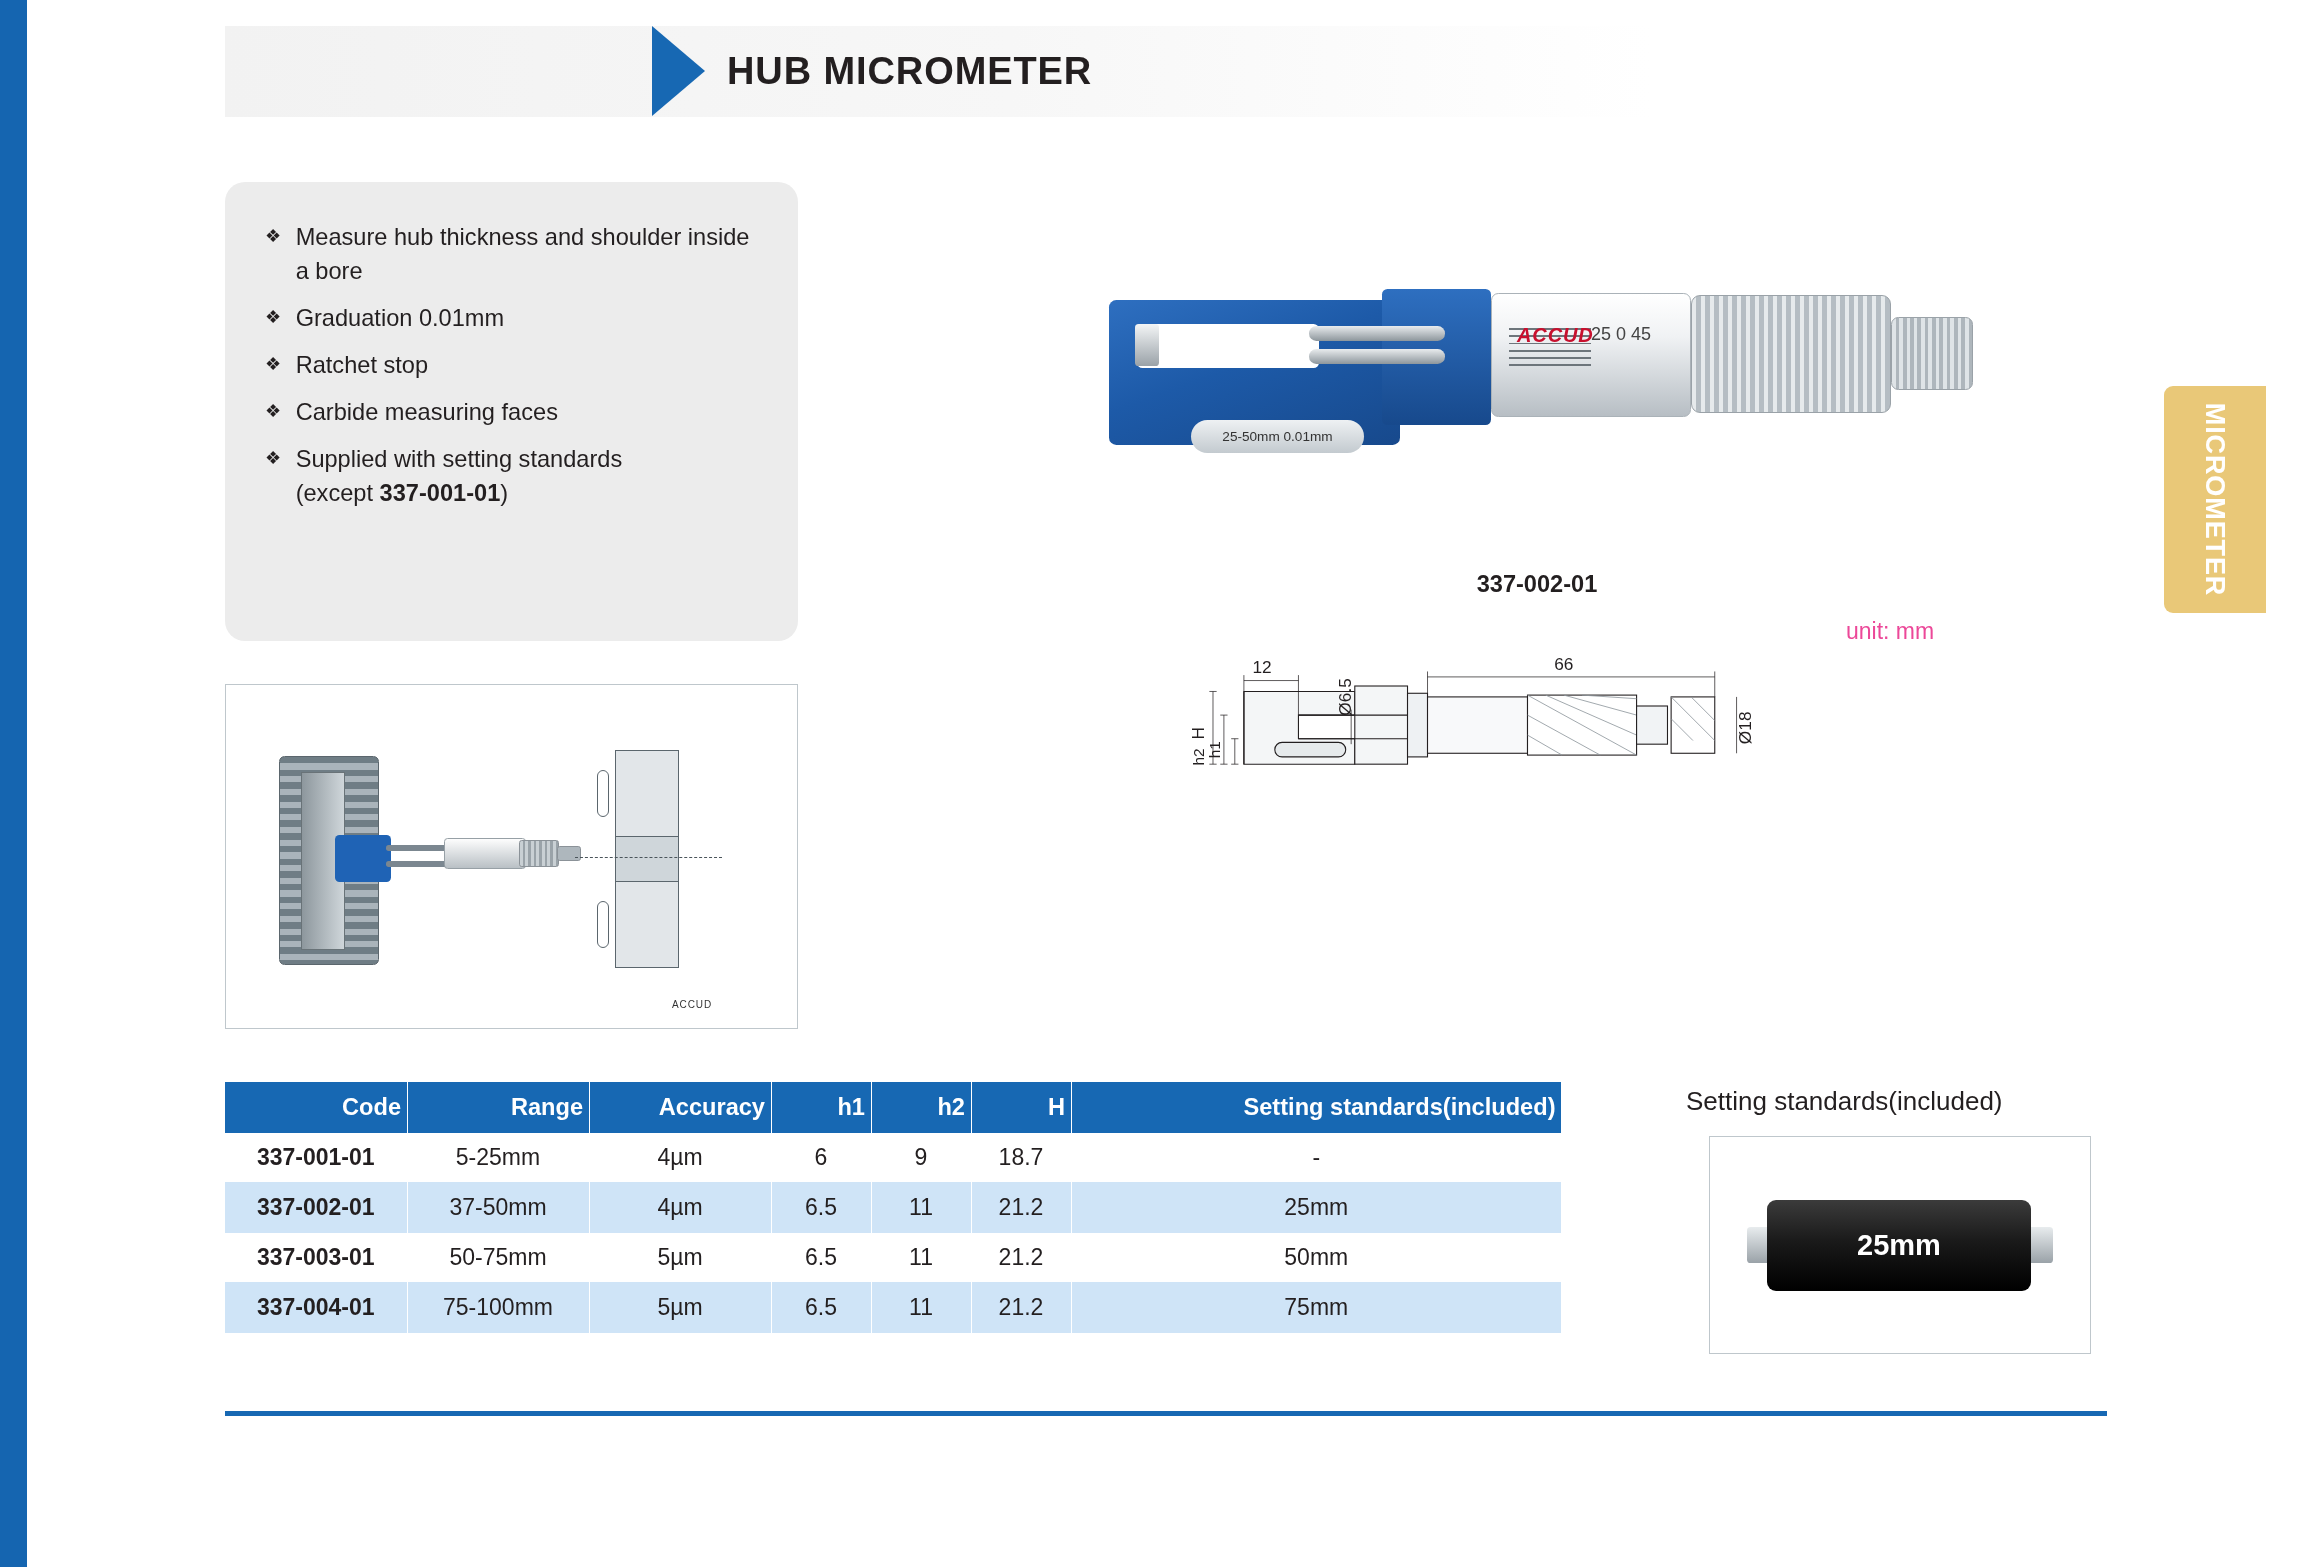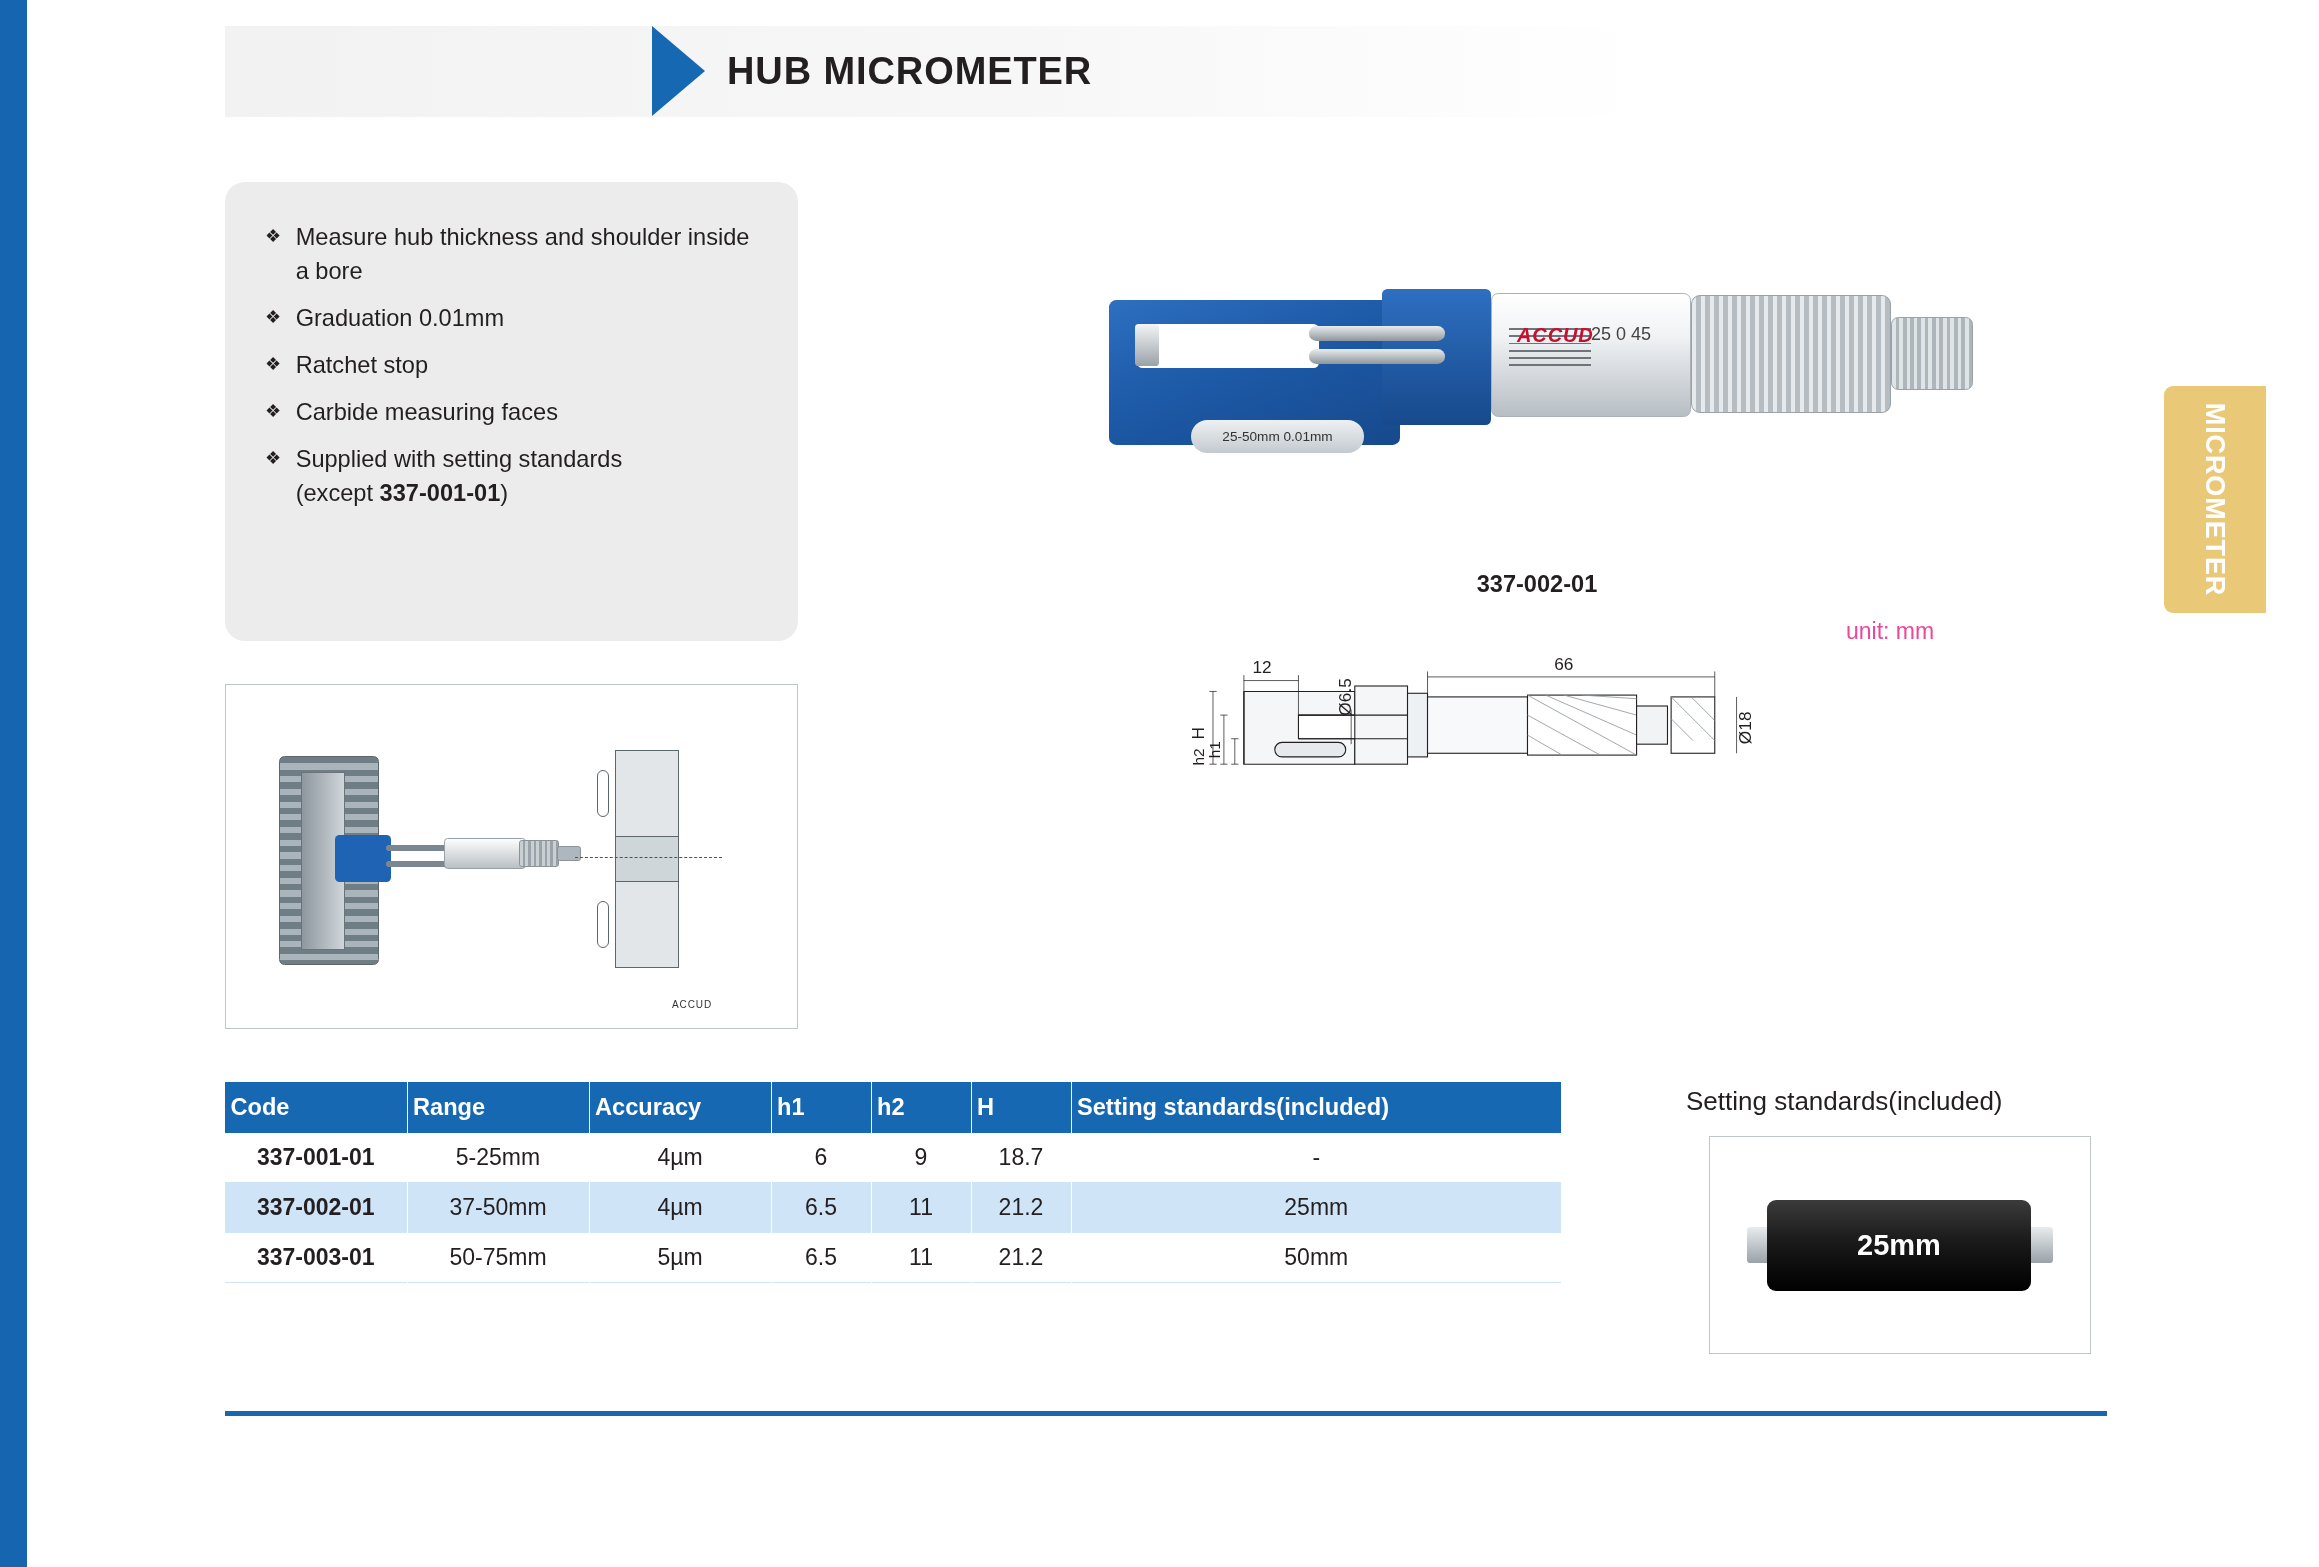--- a/index.html
+++ b/index.html
@@ -212,21 +212,21 @@
   .side-tab span {
     transform: rotate(90deg); white-space: nowrap;
     font-size: 27px; font-weight: bold; color: #ffffff; letter-spacing: 0.9px;
   }
 
   
   .table-wrap { position: absolute; left: 225px; top: 1082px; width: 1336px; }
   table { border-collapse: collapse; width: 100%; }
   thead th {
     background: #1768b3; color: #ffffff; font-size: 23.6px; font-weight: bold;
-    padding: 11.8px 5.5px; border-right: 1.8px solid #ffffff; text-align: left; margin-left: 48px;
+    padding: 11.8px 5.5px; border-right: 1.8px solid #ffffff; text-align: right; margin-left: 48px;
   }
   thead th:last-child { border-right: none; }
   tbody td {
     font-size: 23px; color: #231f20; text-align: center;
     padding: 11px 5.5px; border-right: 1.8px solid #ffffff;
   }
   tbody td:last-child { border-right: none; }
   tbody tr:nth-child(odd) { background: #ffffff; }
   tbody tr:nth-child(even) { background: #cfe4f7; }
   tbody td.code { font-weight: bold; }
@@ -436,20 +436,29 @@
         </tr>
         <tr>
           <td class="code">337-003-01</td>
           <td>50-75mm</td>
           <td>5µm</td>
           <td>6.5</td>
           <td>11</td>
           <td>21.2</td>
           <td>50mm</td>
         </tr>
+        <tr>
+          <td class="code">337-004-01</td>
+          <td>75-100mm</td>
+          <td>5µm</td>
+          <td>6.5</td>
+          <td>11</td>
+          <td>21.2</td>
+          <td>75mm</td>
+        </tr>
       </tbody>
     </table>
   </div>
 
   <div class="ss-title">Setting standards(included)</div>
   <div class="ss-box"></div>
   <div class="ss-cap-l"></div>
   <div class="ss-cap-r"></div>
   <div class="ss-bar">
     <span>25mm</span>

